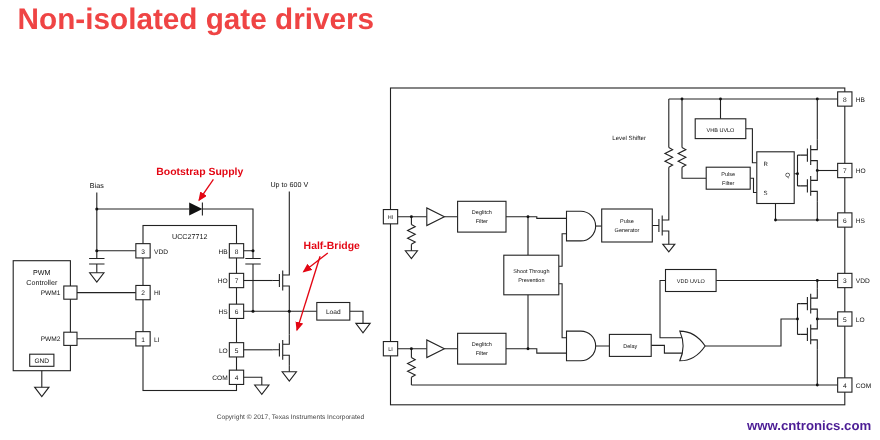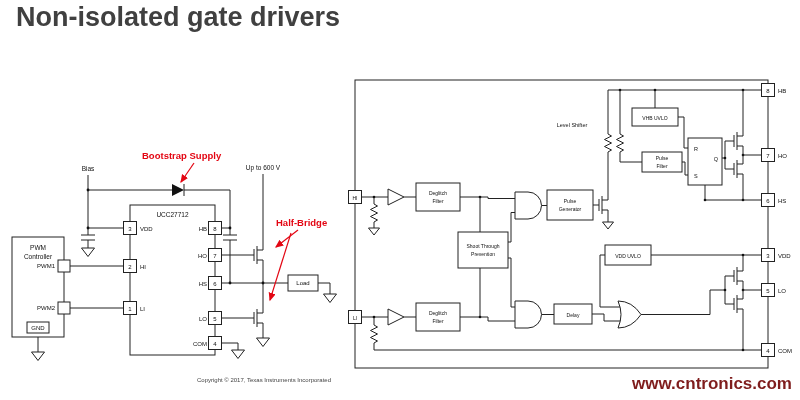--- a/index.html
+++ b/index.html
@@ -1,23 +1,23 @@
 <!DOCTYPE html>
 <html><head>
 <meta charset="utf-8">
 <style>
   html,body{margin:0;padding:0;background:#fff;}
   .screen{position:relative;width:800px;height:400px;background:#ffffff;overflow:hidden;
           font-family:"Liberation Sans",sans-serif;}
   .title{position:absolute;left:16px;top:2px;margin:0;font-size:27px;font-weight:bold;
-         color:#404040;letter-spacing:0;}
+         color:#ef4444;letter-spacing:0;}
   .svg-left{position:absolute;left:0px;top:140px;width:345px;height:255px;}
   .svg-right{position:absolute;left:340px;top:70px;width:460px;height:310px;}
   .copyright{position:absolute;left:197px;top:377px;font-size:6px;color:#444;}
-  .watermark{position:absolute;right:8px;bottom:6px;font-size:17px;font-weight:bold;color:#7f1d1d;}
+  .watermark{position:absolute;right:8px;bottom:6px;font-size:12px;font-weight:bold;color:#4c1d95;}
   svg{overflow:visible;}
   svg text{font-family:"Liberation Sans",sans-serif;fill:#111;}
   .w{fill:none;stroke:#222;stroke-width:1;}
   .box{fill:#fff;stroke:#222;stroke-width:1;}
   .dot{fill:#111;stroke:none;}
   .gnd{fill:none;stroke:#222;stroke-width:1;}
   .t5{font-size:5px;} .t55{font-size:5.5px;} .t6{font-size:6px;} .t65{font-size:6.5px;}
   .red{fill:#e30613;font-weight:bold;font-size:9.5px;}
   .redline{fill:none;stroke:#e30613;stroke-width:1.2;}
 </style>

